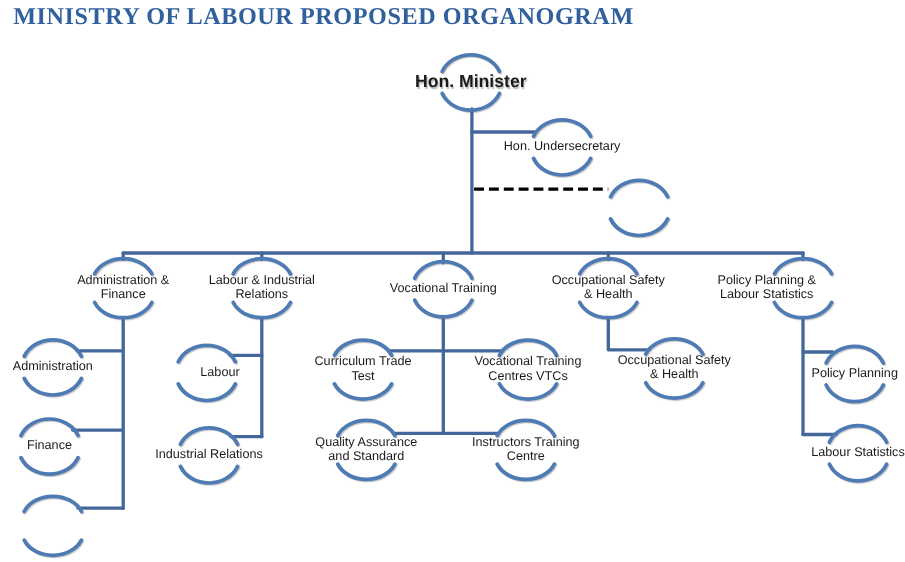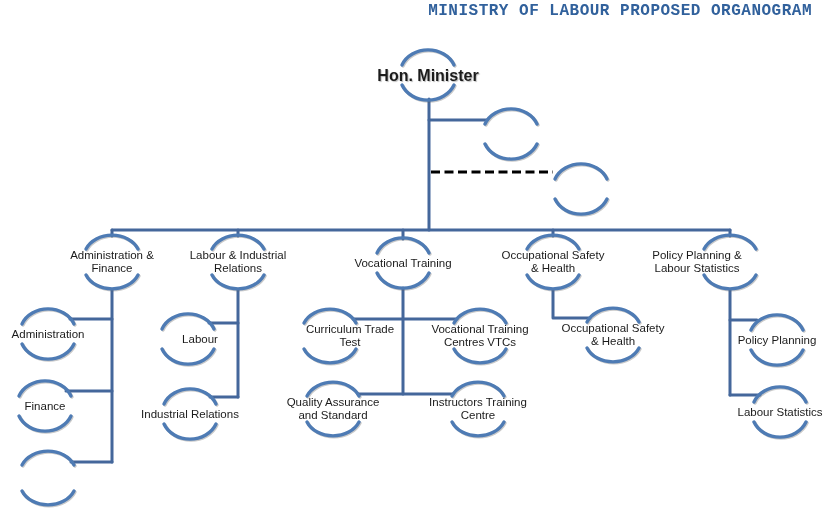--- a/index.html
+++ b/index.html
@@ -5,24 +5,24 @@
   html,body{margin:0;padding:0;background:#ffffff;}
   #stage{
     position:relative;
     width:823px;height:511px;
     background:#ffffff;
     overflow:hidden;
     font-family:"Liberation Sans","DejaVu Sans",sans-serif;
   }
   #title{
     position:absolute;left:12px;top:2px;width:800px;
-    text-align:right;
-    font-family:Liberation Mono, monospace;
+    text-align:left;
+    font-family:Liberation Serif, serif;
     font-weight:bold;
-    font-size:16px;
+    font-size:22px;
     letter-spacing:.5px;
     color:var(--title-color,#31619C);
   }
   #chart-svg{position:absolute;left:0;top:0;}
   .c{
     fill:none;
     stroke:var(--line-color,#44679B);
     stroke-width:3;
     stroke-linecap:round;
     stroke-linejoin:round;
@@ -134,34 +134,35 @@
         <path d="M 587 322 A 28 22 0 0 1 639 322" class="arc"></path>
         <path d="M 587 348 A 28 22 0 0 0 639 348" class="arc"></path>
         <path d="M 751 330 A 28 24 0 0 1 803 330" class="arc"></path>
         <path d="M 751 350 A 28 24 0 0 0 803 350" class="arc"></path>
         <path d="M 754 402 A 28 24 0 0 1 806 402" class="arc"></path>
         <path d="M 754 422 A 28 24 0 0 0 806 422" class="arc"></path>
       </g>
   </svg>
 
   <div class="node b" style="left:428px;top:75px;width:120px;">Hon. Minister</div>
+  <div class="node" style="left:511px;top:134px;width:140px;">Hon. Undersecretary</div>
 
   <div class="node" style="left:112px;top:262px;width:100px;">Administration &amp; Finance</div>
   <div class="node" style="left:403px;top:263px;width:130px;">Vocational Training</div>
   <div class="node" style="left:238px;top:262px;width:112px;">Labour &amp; Industrial Relations</div>
   <div class="node" style="left:553px;top:262px;width:112px;">Occupational Safety &amp; Health</div>
   <div class="node" style="left:697px;top:262px;width:104px;">Policy Planning &amp; Labour Statistics</div>
 
   <div class="node" style="left:48px;top:334px;width:110px;">Administration</div>
   <div class="node" style="left:45px;top:406px;width:100px;">Finance</div>
 
   <div class="node" style="left:200px;top:339px;width:100px;text-align:center;">Labour</div>
   <div class="node" style="left:190px;top:414px;width:124px;">Industrial Relations</div>
 
-  <div class="node" style="left:350px;top:336px;width:96px;">Curriculum Trade Test</div>
+  <div class="node" style="left:330px;top:336px;width:96px;">Curriculum Trade Test</div>
   <div class="node" style="left:480px;top:336px;width:106px;">Vocational Training Centres VTCs</div>
   <div class="node" style="left:333px;top:409px;width:100px;">Quality Assurance and Standard</div>
   <div class="node" style="left:478px;top:409px;width:110px;">Instructors Training Centre</div>
 
   <div class="node" style="left:613px;top:335px;width:112px;">Occupational Safety &amp; Health</div>
 
   <div class="node" style="left:777px;top:340px;width:110px;">Policy Planning</div>
   <div class="node" style="left:780px;top:412px;width:124px;">Labour Statistics</div>
 
 </div>

